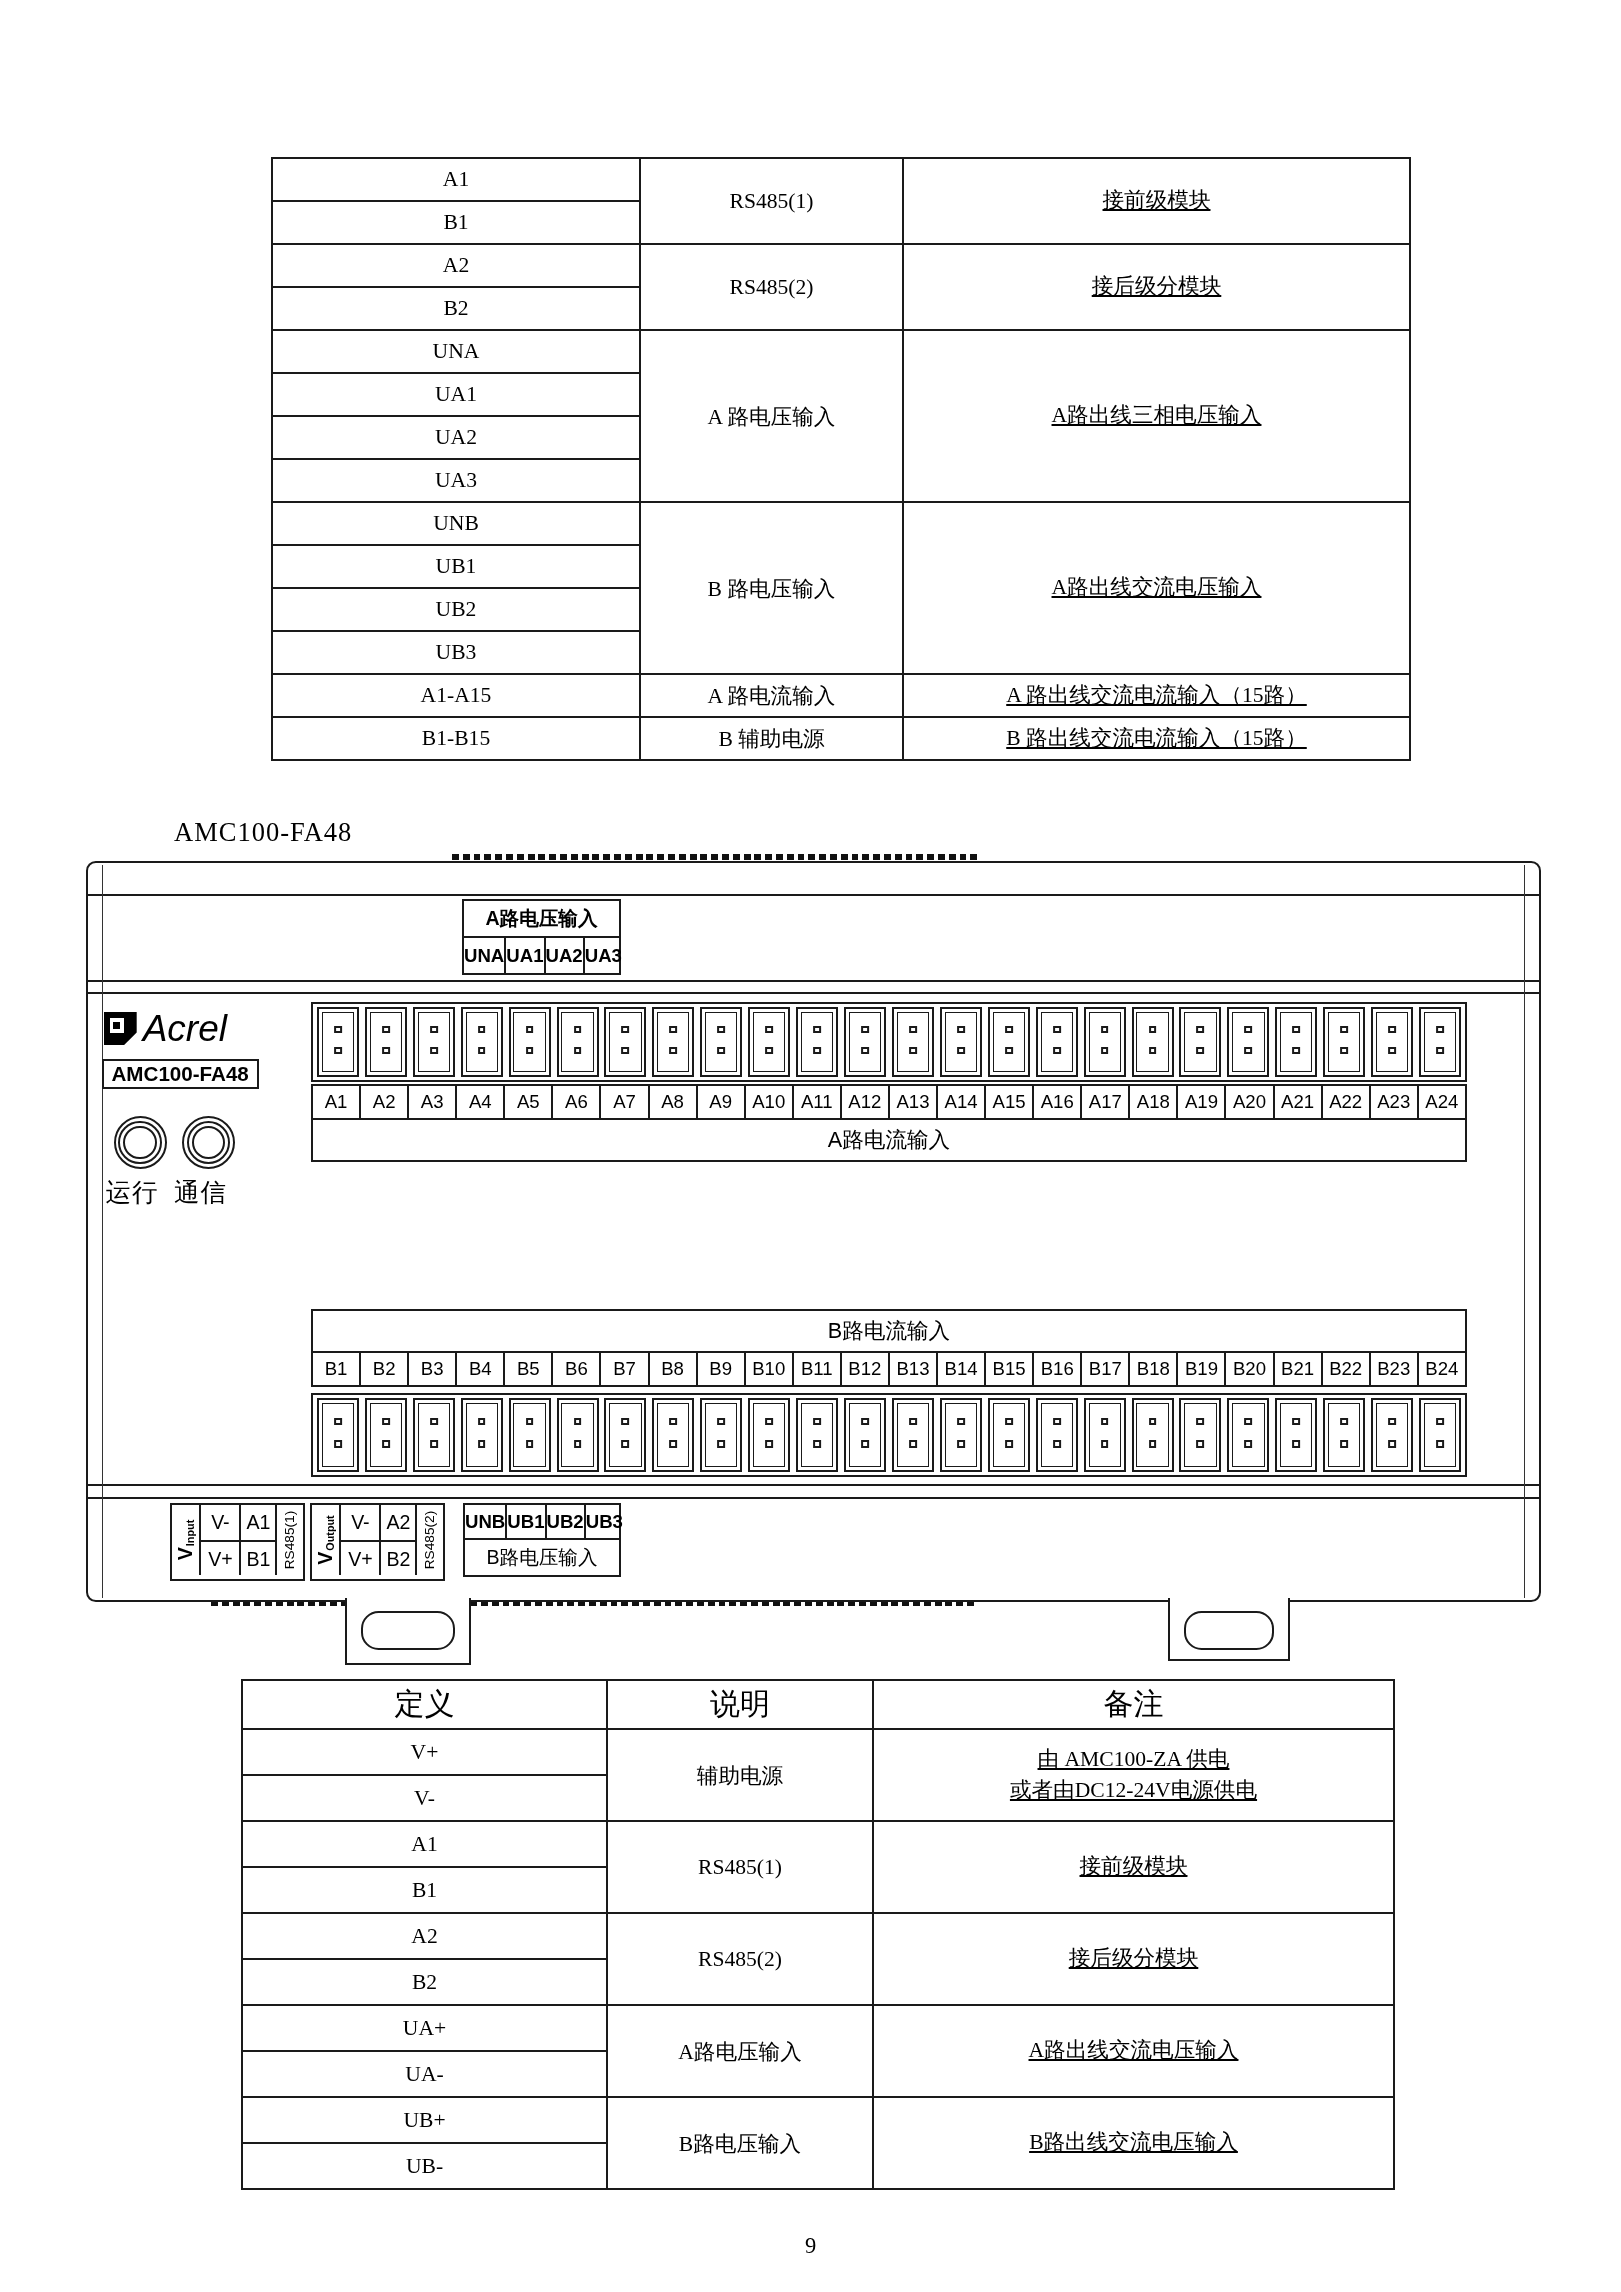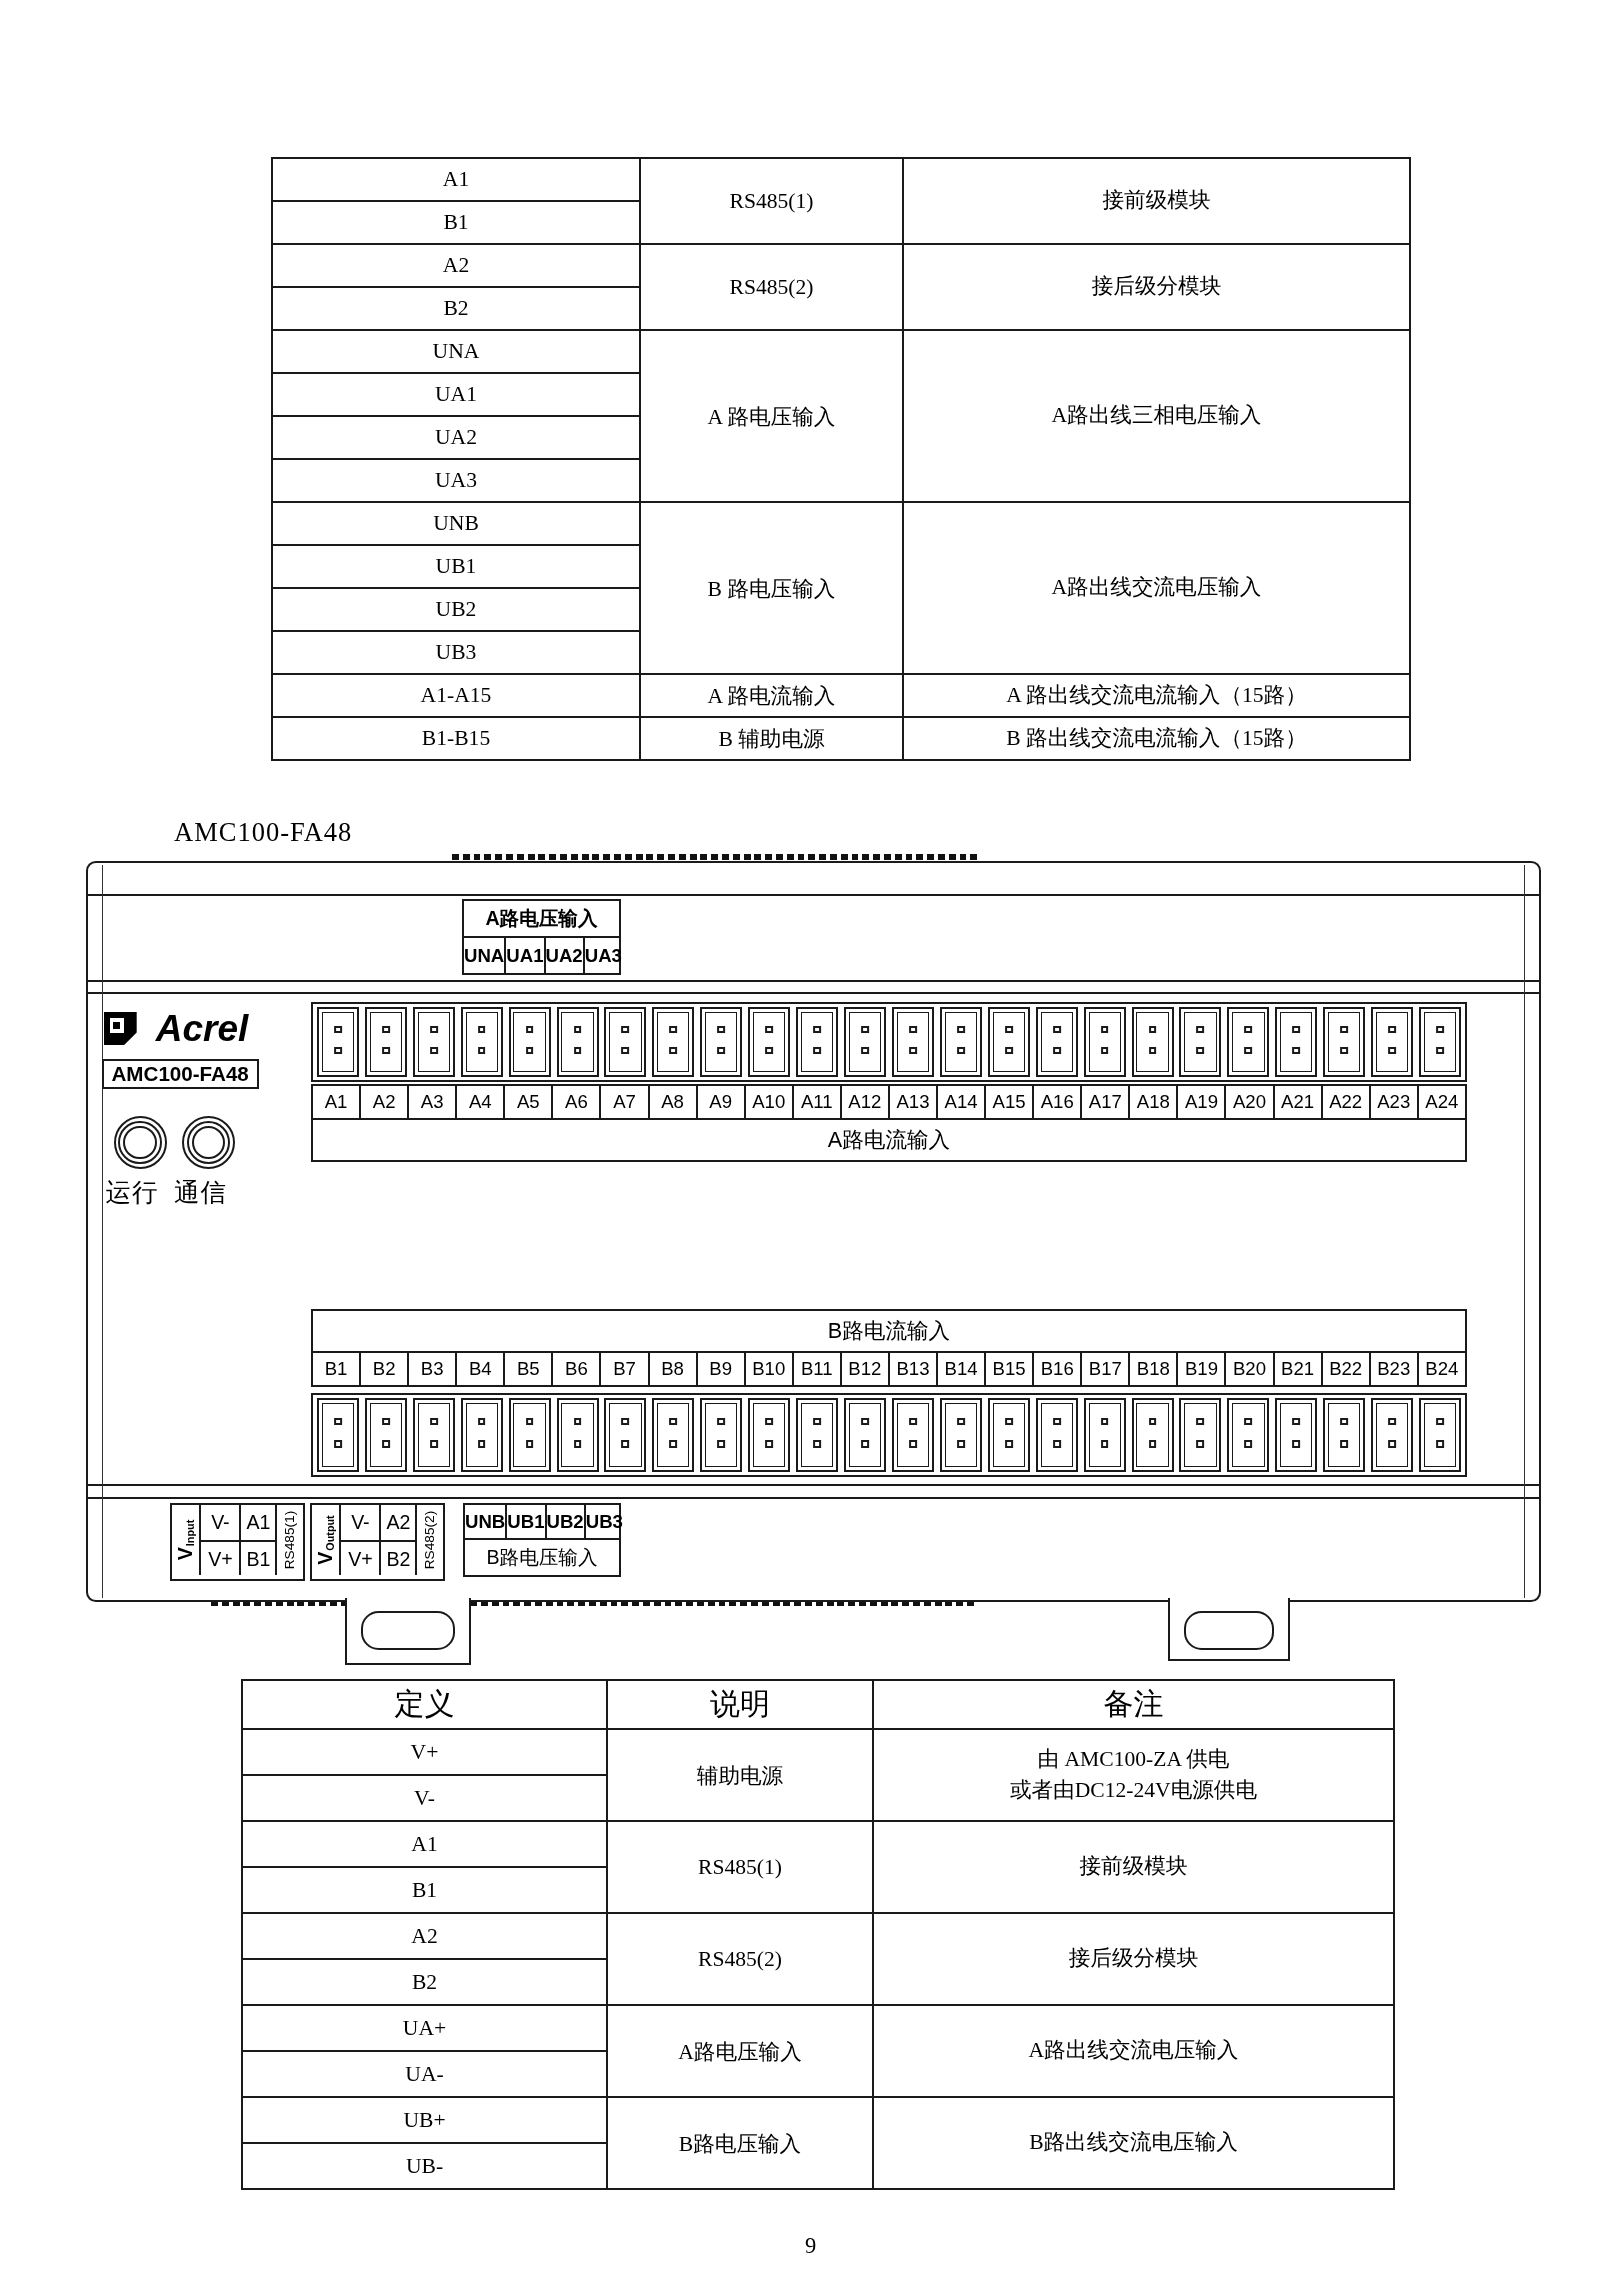--- a/index.html
+++ b/index.html
@@ -17,21 +17,21 @@
     font-size:21.6px;font-weight:normal;padding:0;
   }
   #top-table-host col.c1{width:368px}#top-table-host col.c2{width:263px}#top-table-host col.c3{width:507px}
   #bottom-table-host col.c1{width:365px}#bottom-table-host col.c2{width:266px}#bottom-table-host col.c3{width:521px}
   #top-table-host td{height:41px;}
   #bottom-table-host td{height:44px;}
   #bottom-table-host th{height:47px;font-size:30px;}
   table.def-table{border:2.9px solid #1a1a1a;}
   table.def-table tr.grp>td{border-top:2.9px solid #1a1a1a;}
   table.def-table thead th{border-bottom:2.9px solid #1a1a1a;}
-  .note-line{line-height:1.45;}
+  .note-line{line-height:1.45;text-decoration:underline;}
   
   .dev-caption{position:absolute;left:174px;top:817px;font-size:26.5px;letter-spacing:1px;}
   
   .device{position:absolute;left:86px;top:861px;width:1451px;height:737px;
     border:2px solid #1a1a1a;border-radius:9.8px;background:#fff;
     font-family:"Liberation Sans", sans-serif;}
   .hline{position:absolute;left:0;right:0;border-top:2px solid #1a1a1a;}
   #dev-line1{top:31px;} #dev-line2{top:117px;} #dev-line3{top:129px;}
   #dev-line4{top:621px;} #dev-line5{top:634px;}
   .inner-vline{position:absolute;top:2px;bottom:2px;border-left:1px solid #333;}
@@ -46,21 +46,21 @@
   .va-cells{display:flex;margin-top:-2px;border:2px solid #1a1a1a;height:35px;}
   .va-cells .vcell{flex:1;border-left:2px solid #1a1a1a;text-align:center;
     line-height:35px;font-size:18.6px;font-weight:600;}
   .va-cells .vcell:first-child{border-left:none;}
   
   .brand-row{position:absolute;left:15.7px;top:143px;width:186px;height:45px;display:flex;align-items:center;}
   .logo-glyph{position:relative;width:33px;height:33px;background:#000;display:inline-block;
     clip-path:polygon(0 0,100% 0,100% 62%,62% 100%,0 100%);}
   .logo-glyph i{position:absolute;left:5.9px;top:5.9px;width:14.7px;height:14.7px;background:#fff;}
   .logo-glyph i b{position:absolute;left:3.9px;top:3.9px;width:6.9px;height:6.9px;background:#000;}
-  .brand-text{font-size:37px;font-weight:700;font-style:italic;margin-left:19px;letter-spacing:0px;}
+  .brand-text{font-size:37px;font-weight:400;font-style:italic;margin-left:6px;letter-spacing:0px;}
   .model-box{position:absolute;left:13.7px;top:196px;border:2px solid #1a1a1a;padding:1px 7.8px;
     font-size:20.6px;font-weight:600;letter-spacing:0px;}
   .led{position:absolute;width:49px;height:49px;border:2.9px solid #1a1a1a;border-radius:50%;}
   .led .m{position:absolute;inset:2.9px;border:2px solid #1a1a1a;border-radius:50%;}
   .led .i{position:absolute;inset:2.9px;border:2px solid #1a1a1a;border-radius:50%;}
   #led-0{left:25.5px;top:253px;} #led-1{left:94px;top:253px;}
   .led-label{position:absolute;top:312px;font-size:25.5px;letter-spacing:1px;}
   #led-label-0{left:17.6px;} #led-label-1{left:86px;}
   
   .term-strip{position:absolute;left:223px;width:1156px;border:2px solid #1a1a1a;

